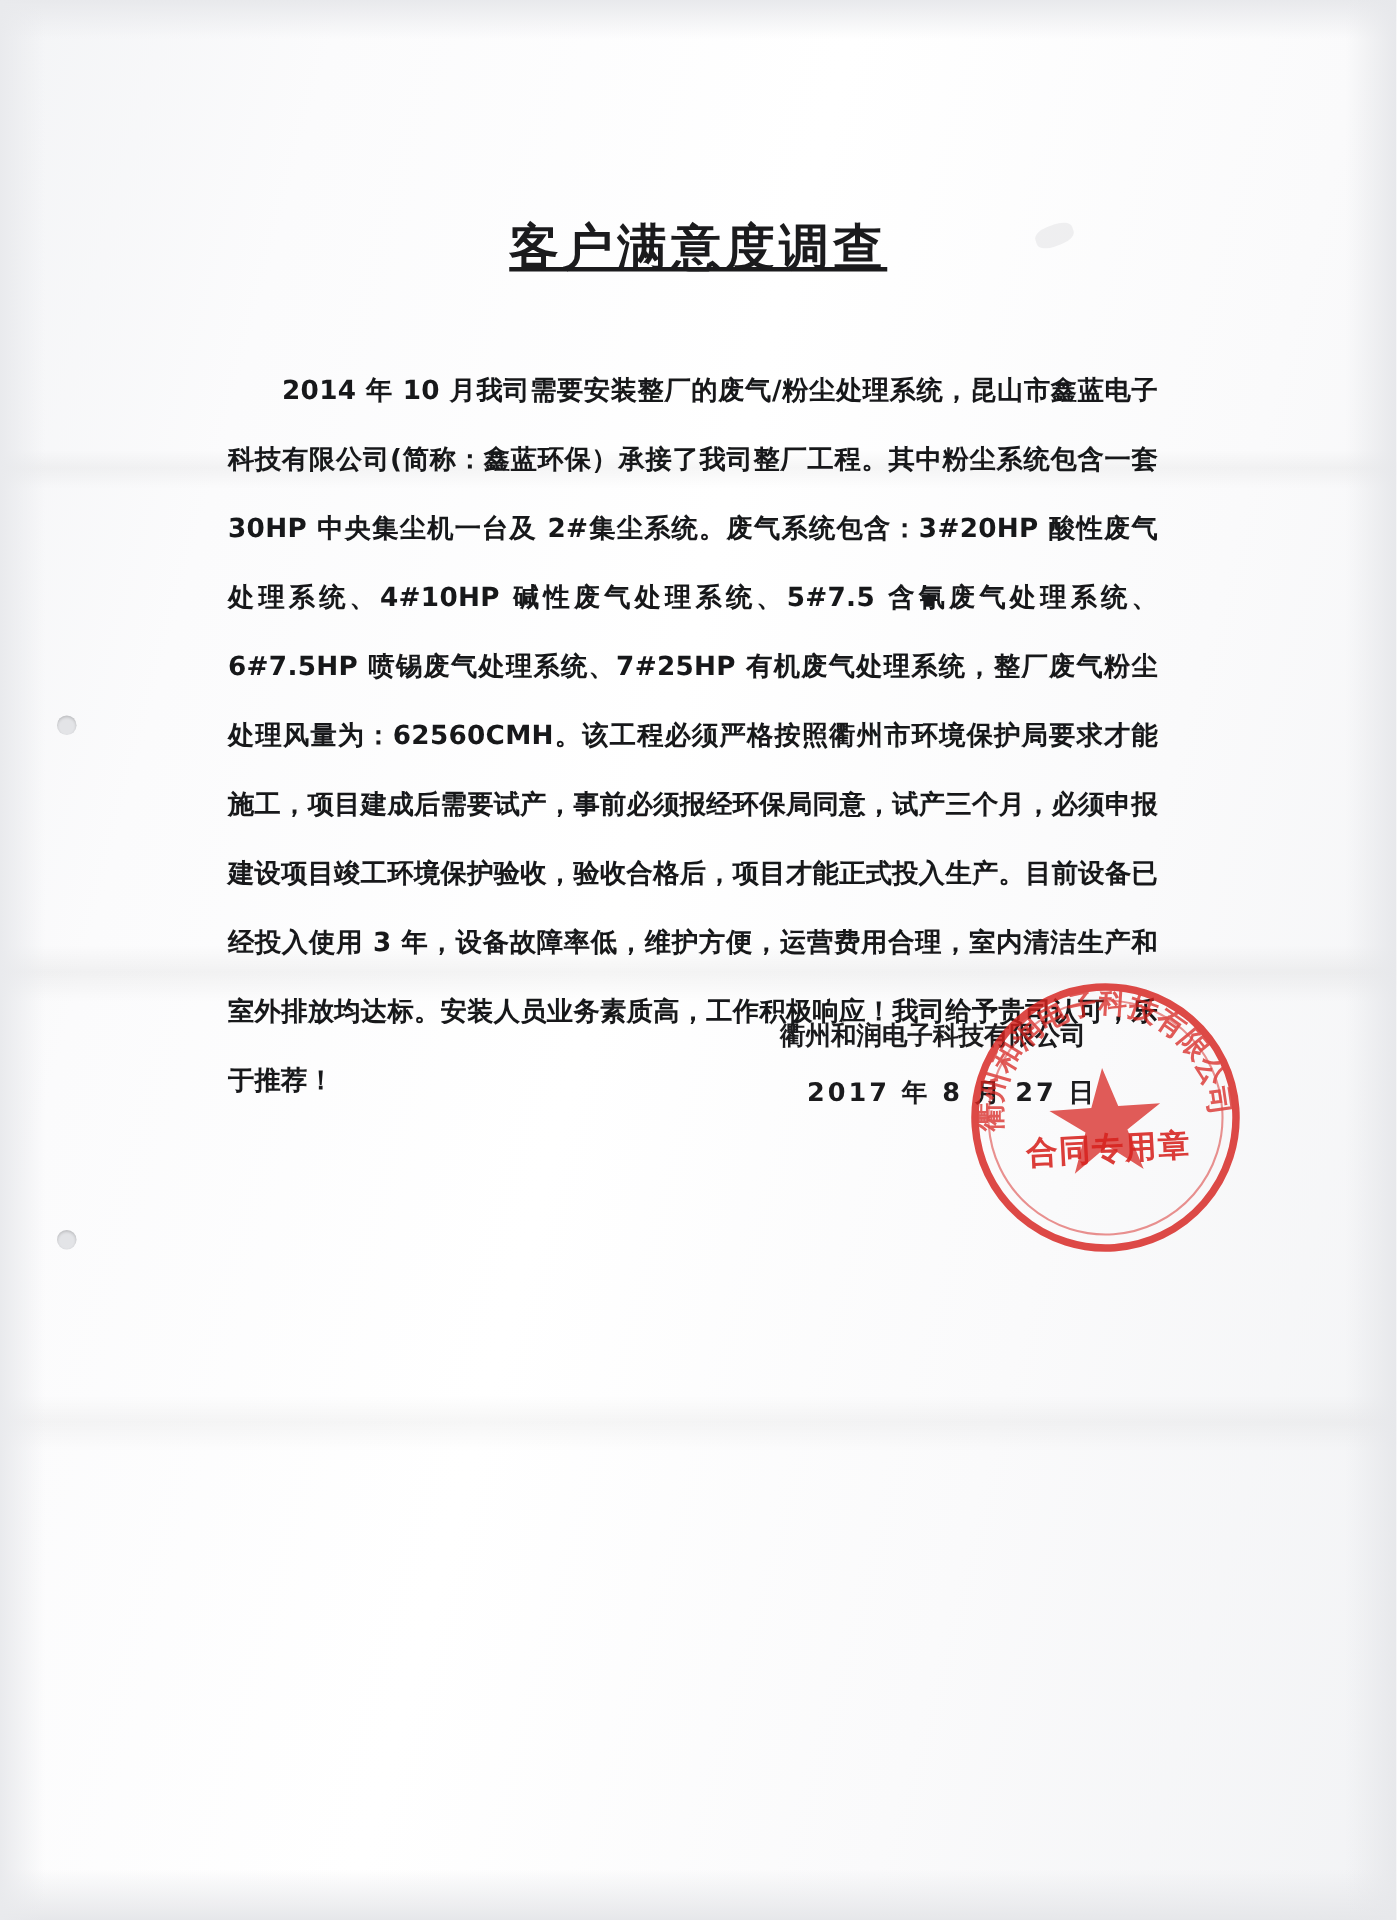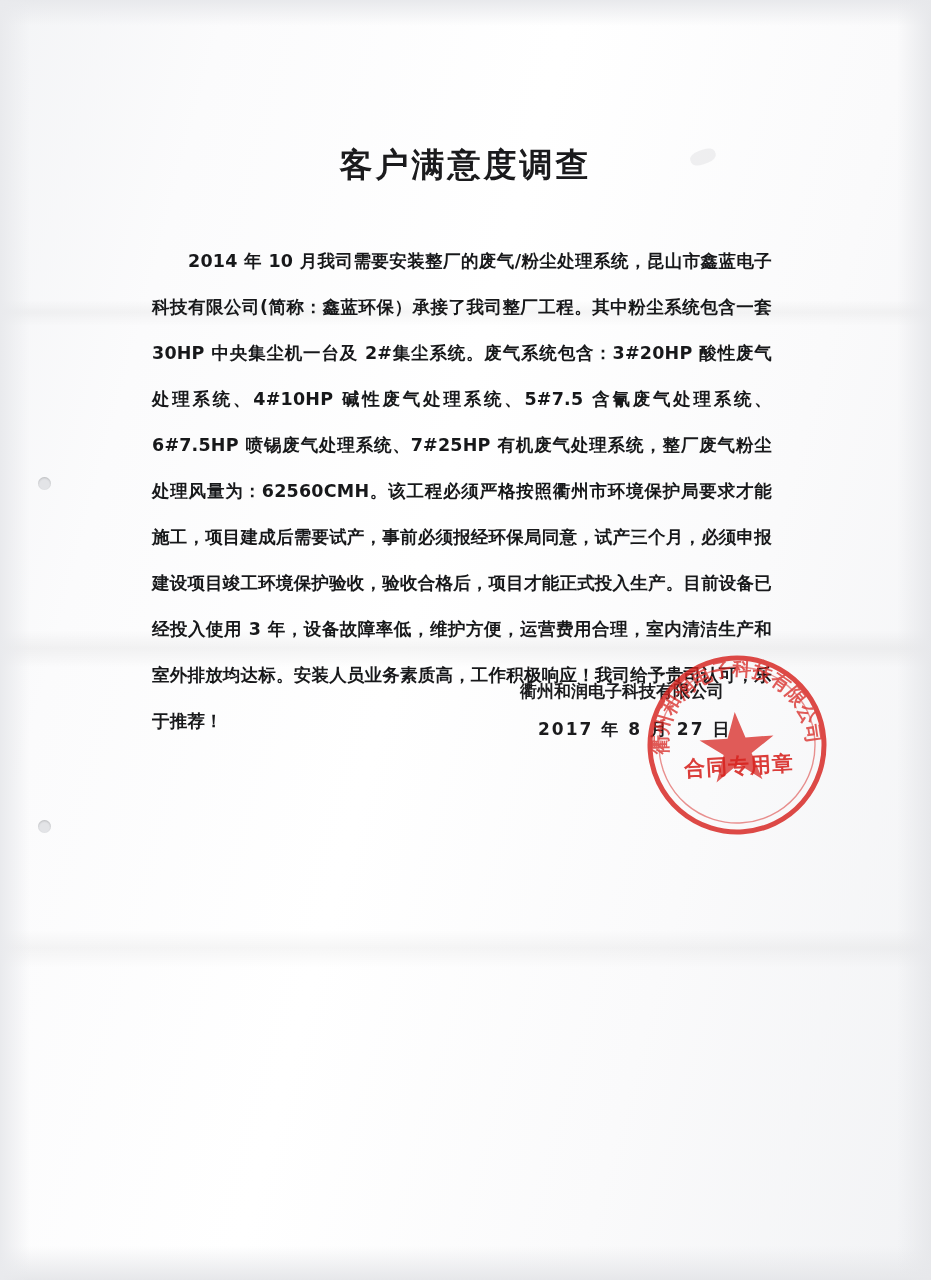--- a/index.html
+++ b/index.html
@@ -68,20 +68,21 @@
     position: absolute;
     top: 143px;
     left: 0;
     width: 931px;
     text-align: center;
     font-family: "DejaVu Serif", serif;
     font-weight: bold;
     font-size: 33px;
     letter-spacing: 3px;
     color: #1b1b1d;
+    text-decoration: underline;
   }
 
   .body-text {
     position: absolute;
     top: 238px;
     left: 152px;
     width: 620px;
     font-size: 17.5px;
     line-height: 46px;
     color: #17181a;

